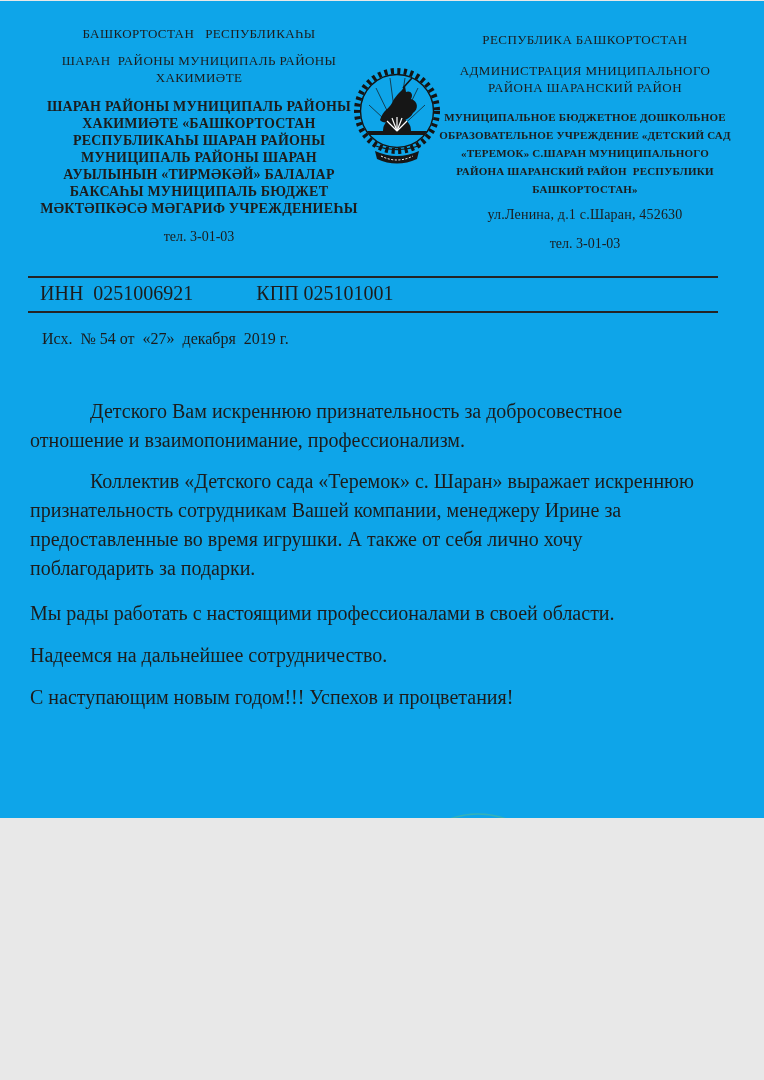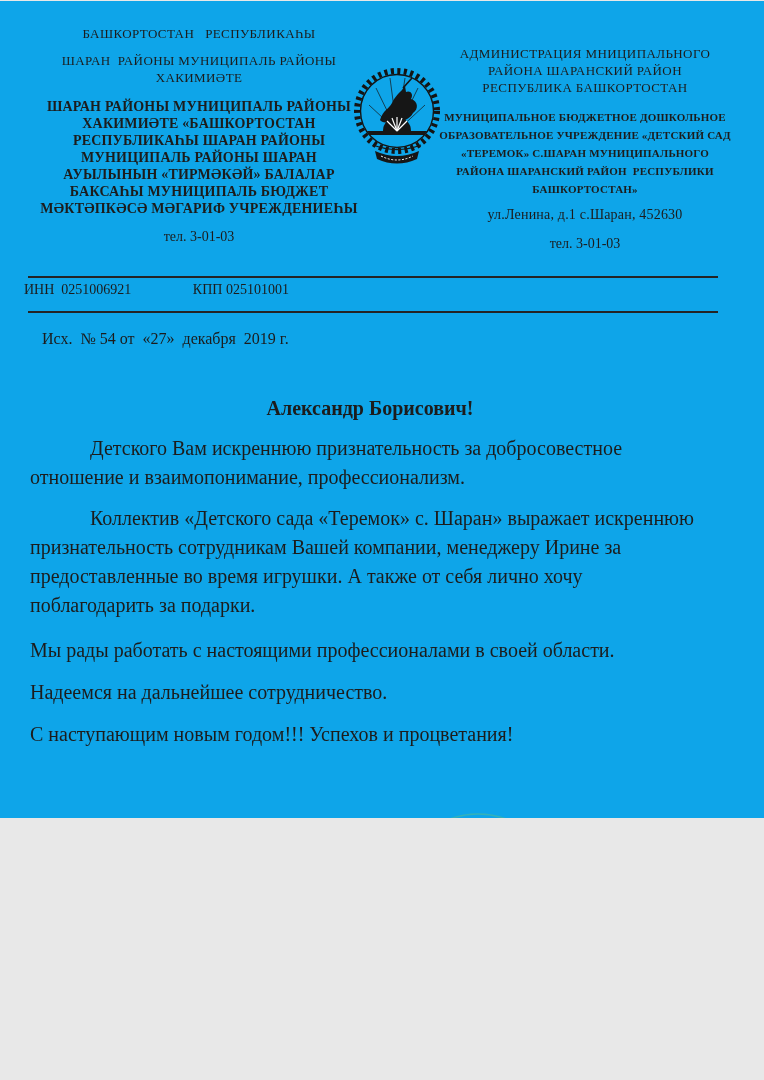--- a/index.html
+++ b/index.html
@@ -23,21 +23,21 @@
   .lh-left .lh-addr{margin-top:6px;}
   .lh-right .lh-addr{margin-top:9px;}
   .lh-phone{font-size:14px;}
   .lh-left .lh-phone{margin-top:12px;}
   .lh-right .lh-phone{margin-top:13px;}
   .emblem{position:absolute;left:347px;top:64px;width:100px;height:106px;}
   
   .rule{position:absolute;left:28px;width:690px;height:2px;background:#242424;}
   .rule-top{top:275px;}
   .rule-bottom{top:310px;}
-  .inn-row{position:absolute;left:24px;top:281px;font-size:14px;}
+  .inn-row{position:absolute;left:40px;top:281px;font-size:20px;}
   .inn-row .kpp{margin-left:58px;}
   .ref-line{position:absolute;left:42px;top:329px;font-size:16px;}
   
   .letter-body{position:absolute;left:30px;top:396px;width:680px;}
   .salutation{font-size:20px;font-weight:bold;text-align:center;margin:0 0 14px 0;}
   .para{font-size:20px;line-height:29px;margin:0 0 13px 0;}
   .para.indent{text-indent:60px;}
   .para.p1{margin-bottom:12px;}
   .para.p2{margin-bottom:16px;}
   
@@ -86,38 +86,37 @@
         <line x1="50" y1="66" x2="55" y2="53"></line>
       <line x1="50" y1="66" x2="60" y2="56"></line>
     </g>
 
     <path d="M26,80 Q50,89 74,80" fill="none" stroke="#161616" stroke-width="1.3"></path>
     <path d="M28,86 Q50,96 72,86 L70,94 Q50,103 30,94 Z" fill="#161616"></path>
     <path d="M34,91 Q50,99 66,91" fill="none" stroke="#ffffff" stroke-width="1" stroke-dasharray="2 1.6"></path>
   </svg>
 
   <div class="lh-right">
+    <div class="lh-line pre">РЕСПУБЛИКА БАШКОРТОСТАН</div>
     <div class="lh-line lh-admin pre">АДМИНИСТРАЦИЯ МНИЦИПАЛЬНОГО РАЙОНА ШАРАНСКИЙ РАЙОН</div>
-    <div class="lh-line pre">РЕСПУБЛИКА БАШКОРТОСТАН</div>
     <div class="lh-org pre">МУНИЦИПАЛЬНОЕ БЮДЖЕТНОЕ ДОШКОЛЬНОЕ ОБРАЗОВАТЕЛЬНОЕ УЧРЕЖДЕНИЕ «ДЕТСКИЙ САД «ТЕРЕМОК» С.ШАРАН МУНИЦИПАЛЬНОГО РАЙОНА ШАРАНСКИЙ РАЙОН  РЕСПУБЛИКИ БАШКОРТОСТАН»</div>
     <div class="lh-addr pre">ул.Ленина, д.1 с.Шаран, 452630</div>
     <div class="lh-phone pre">тел. 3-01-03</div>
   </div>
 
   <div class="rule rule-top"></div>
   <div class="inn-row">
     <span class="pre">ИНН  0251006921</span>
     <span class="kpp pre">КПП 025101001</span>
   </div>
   <div class="rule rule-bottom"></div>
 
   <div class="ref-line pre">Исх.  № 54 от  «27»  декабря  2019 г.</div>
 
   <div class="letter-body">
-    <p class="salutation">Александр Борисович!</p>
     <p class="para indent p1">Детского Вам искреннюю признательность за добросовестное отношение и взаимопонимание, профессионализм.</p>
     <p class="para indent p2">Коллектив «Детского сада «Теремок» с. Шаран» выражает искреннюю признательность сотрудникам Вашей компании, менеджеру Ирине за предоставленные во время игрушки. А также от себя лично хочу поблагодарить за подарки.</p>
     <p class="para">Мы рады работать с настоящими профессионалами в своей области.</p>
     <p class="para">Надеемся на дальнейшее сотрудничество.</p>
     <p class="para">С наступающим новым годом!!! Успехов и процветания!</p>
   </div>
 
   <div class="sig-title">Заведующий:</div>
   <div class="sig-name">Некрытова Э.С.</div>
 

